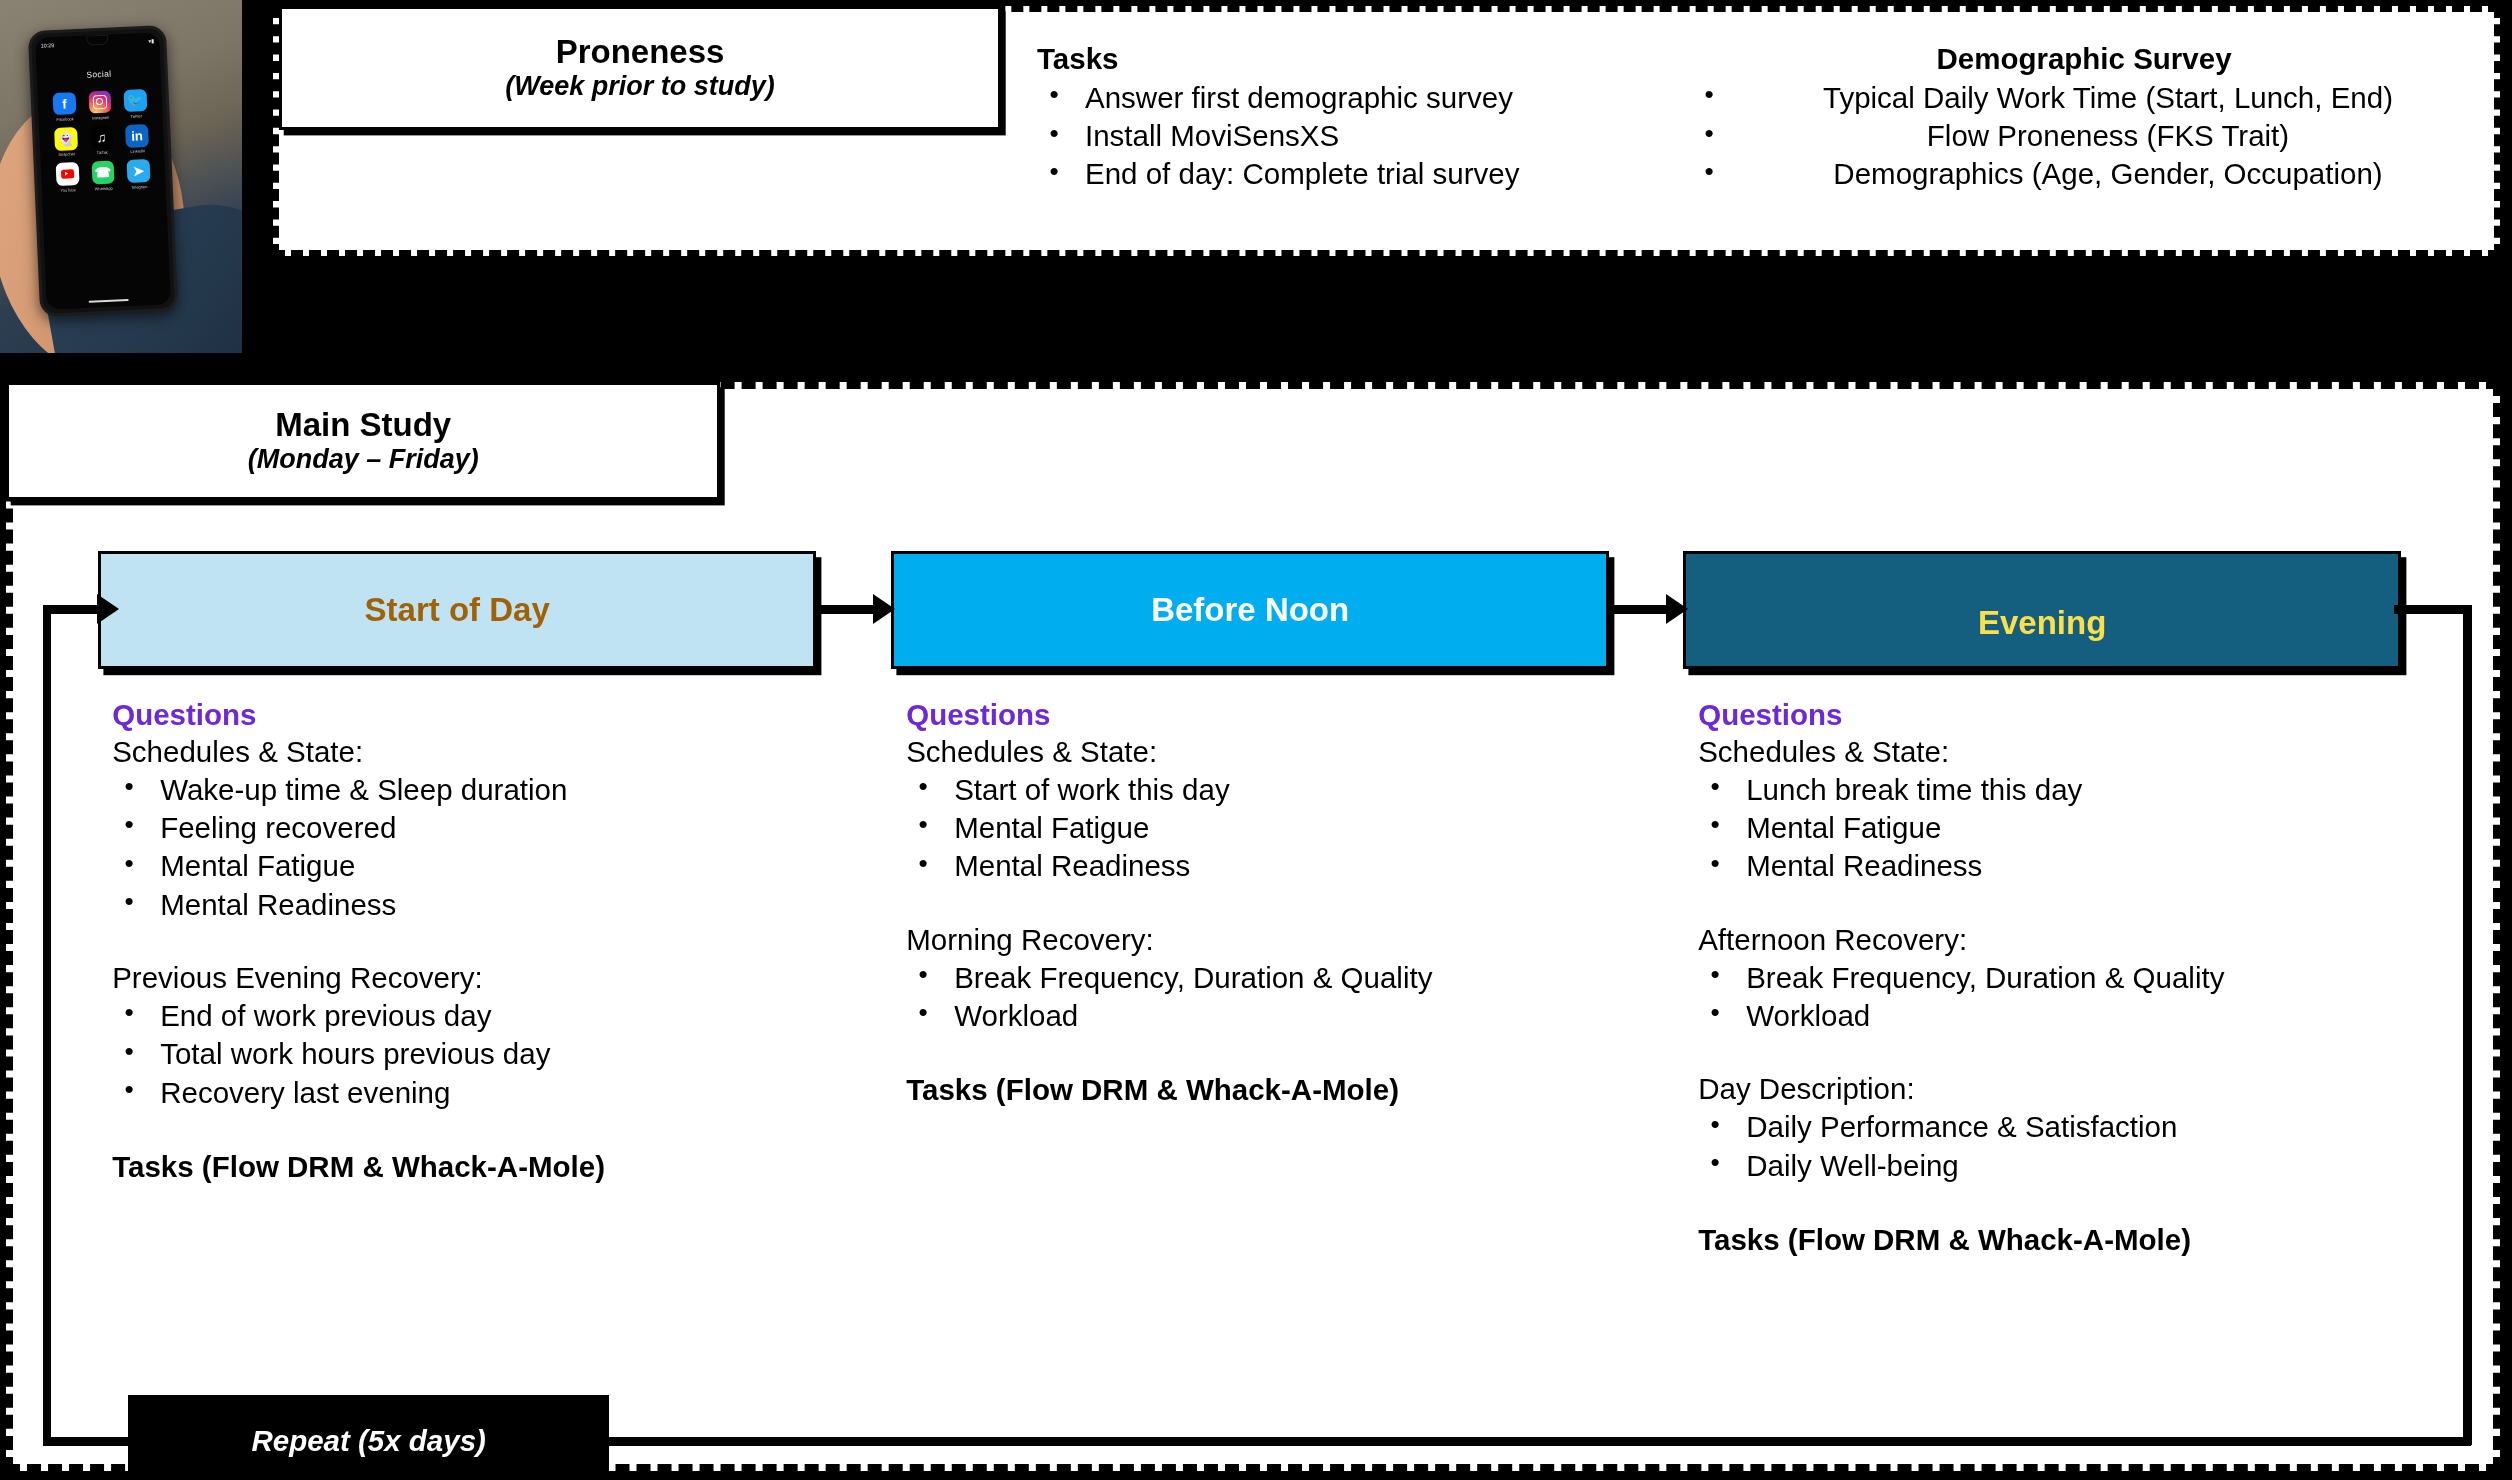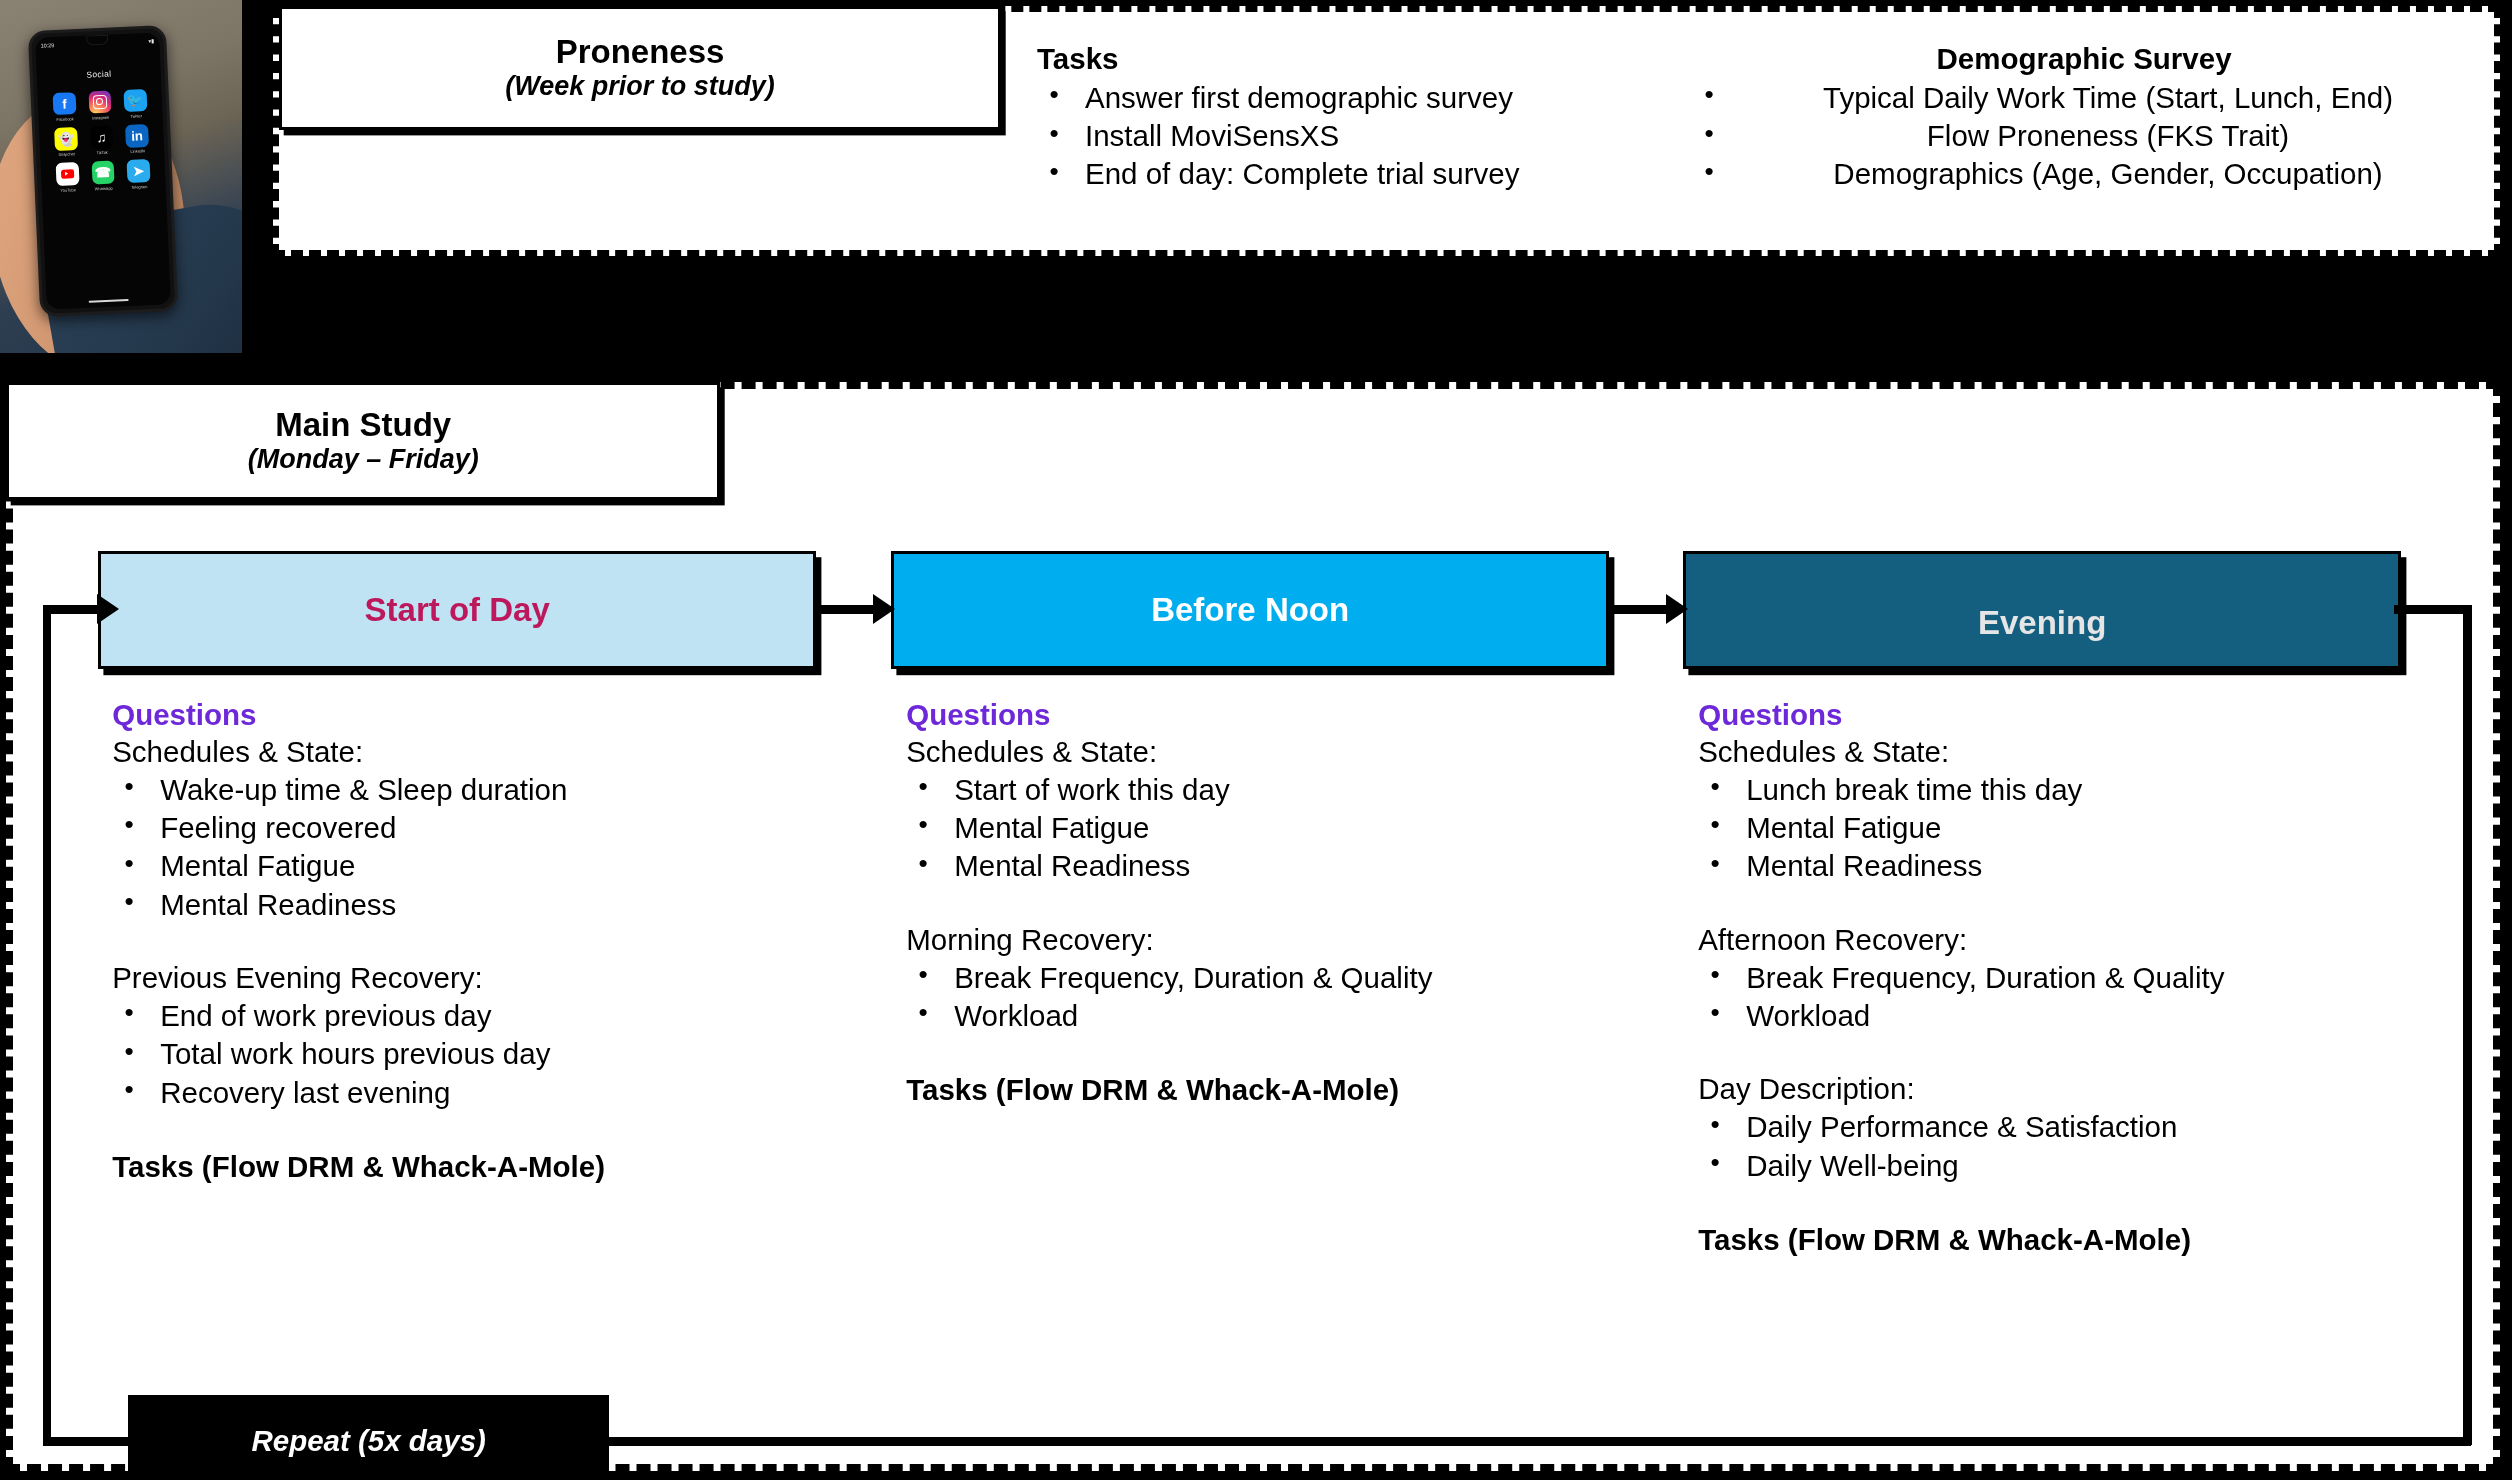--- a/index.html
+++ b/index.html
@@ -271,27 +271,27 @@
   </div>
 
   <div class="main-region">
 
     <div class="main-title-box">
       <div class="ms-t1">Main Study</div>
       <div class="ms-t2">(Monday – Friday)</div>
     </div>
 
     <div class="phase-box" id="phase-0" style="background: rgb(191, 227, 242);">
-      <span class="lbl" style="color: #be185d;">Start of Day</span>
+      <span class="lbl" style="color: #a16207;">Start of Day</span>
     </div>
     <div class="phase-box" id="phase-1" style="background: rgb(0, 174, 239);">
       <span class="lbl" style="color: rgb(255, 255, 255);">Before Noon</span>
     </div>
     <div class="phase-box" id="phase-2" style="background: rgb(20, 94, 128);">
-      <span class="lbl" style="color: #e5e5e5; margin-top: 26px;">Evening</span>
+      <span class="lbl" style="color: #fde047; margin-top: 26px;">Evening</span>
     </div>
 
     <div class="h-arrow" id="arrow-0"></div>
     <div class="h-arrow" id="arrow-1"></div>
 
     <div class="loop-seg" id="loop-right-h"></div>
     <div class="loop-seg" id="loop-right-v"></div>
     <div class="loop-seg" id="loop-bottom-h"></div>
     <div class="loop-seg" id="loop-left-h"></div>
     <div class="loop-seg" id="loop-left-v"></div>

